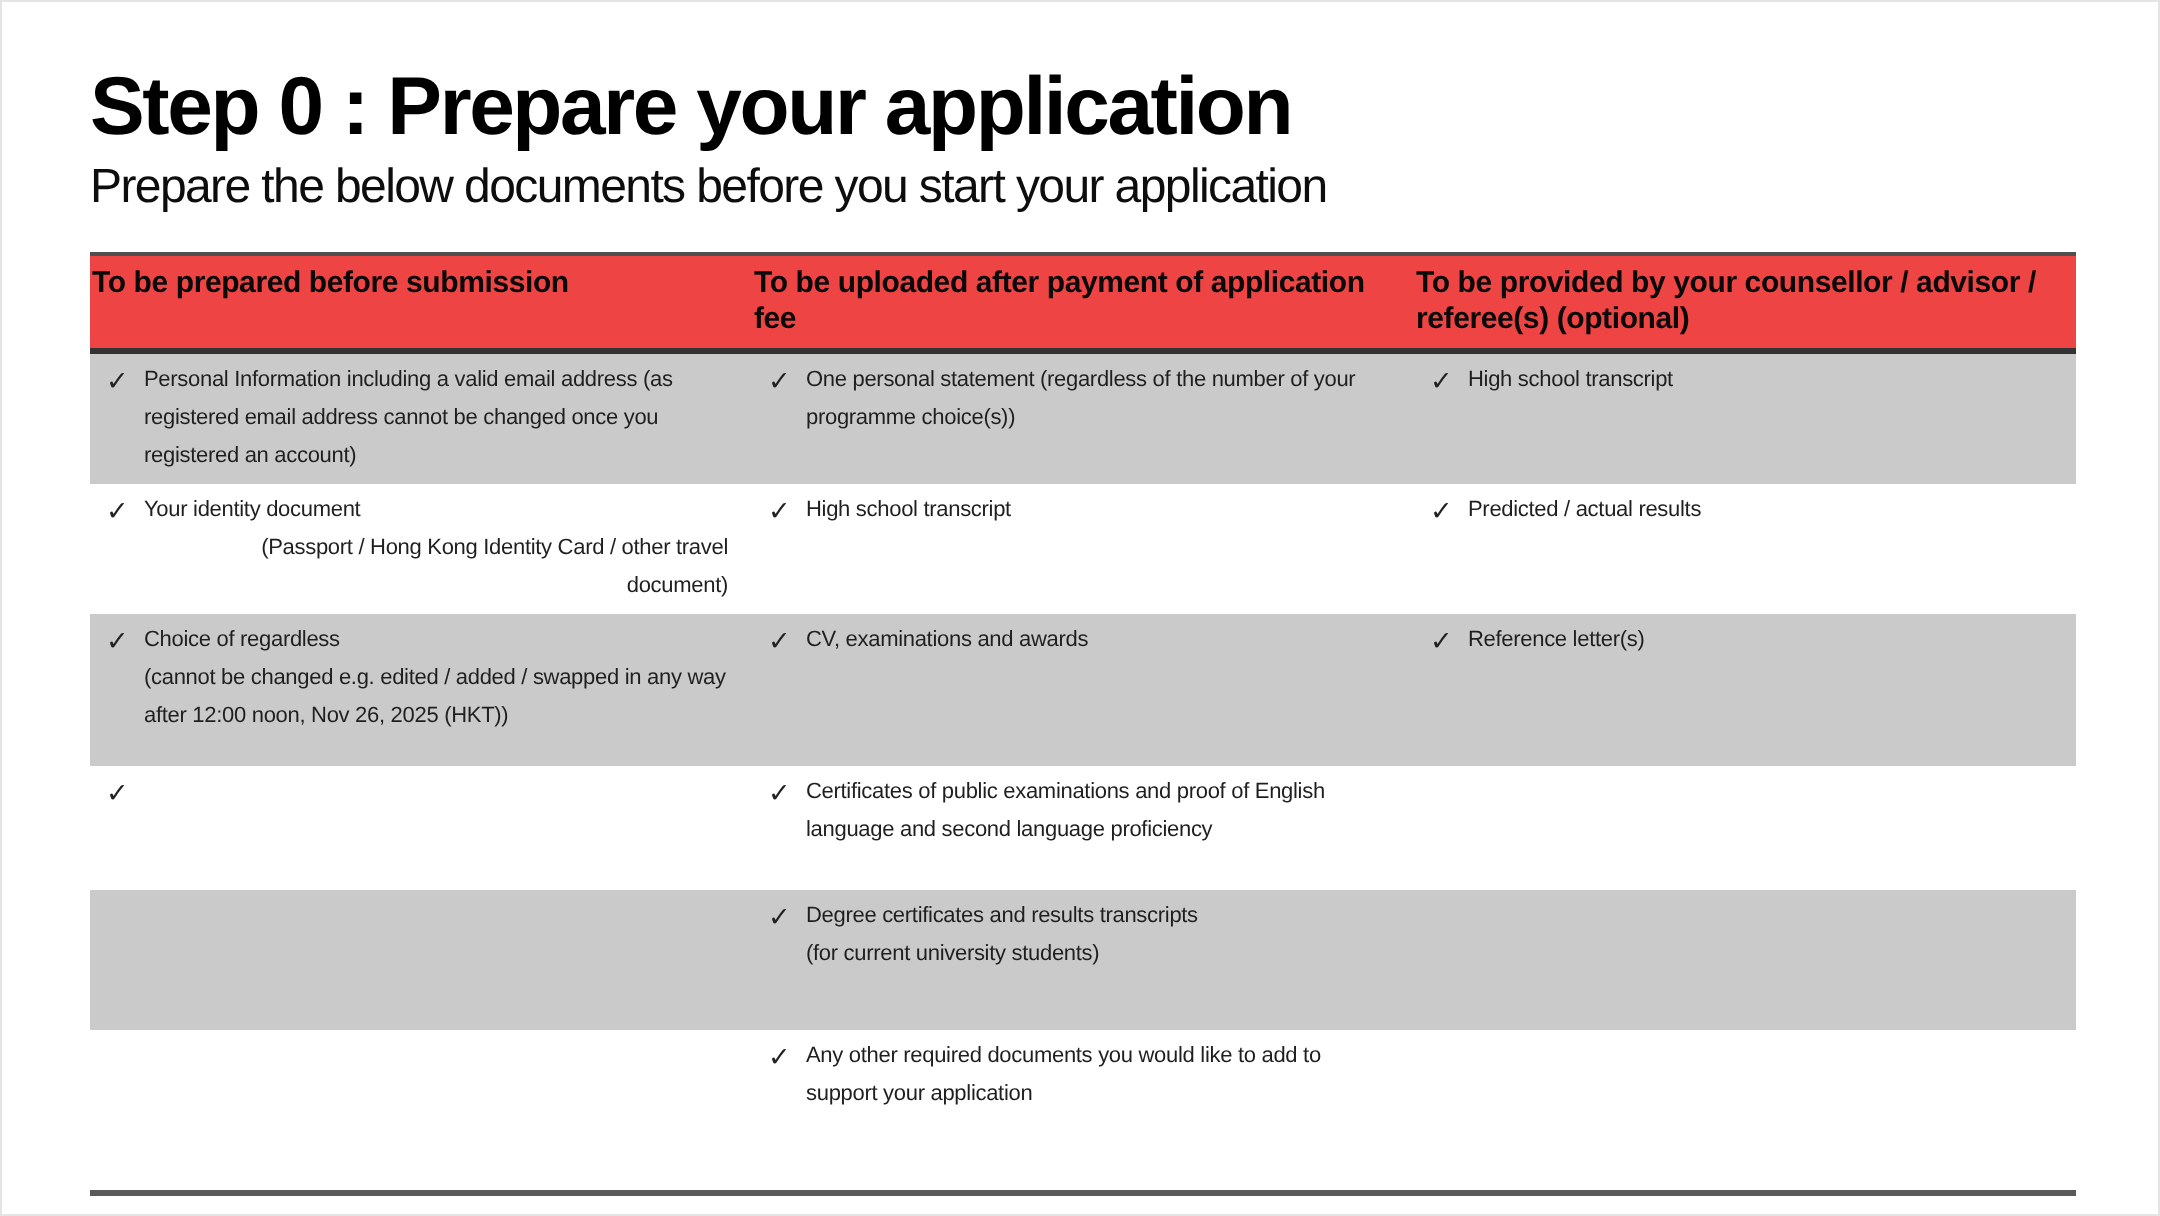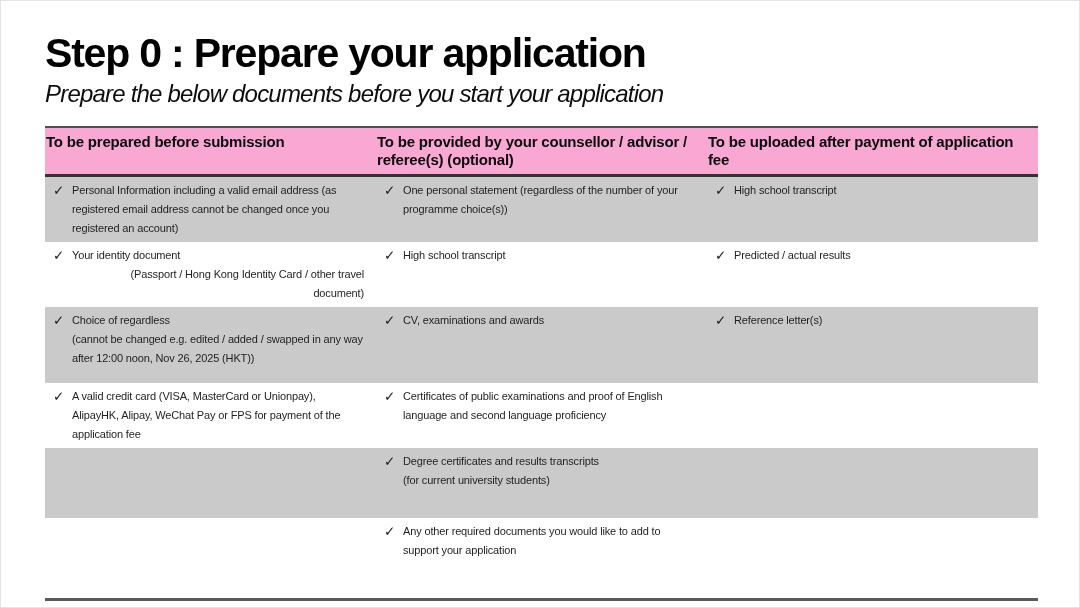--- a/index.html
+++ b/index.html
@@ -28,34 +28,33 @@
     font-weight: bold;
     letter-spacing: -1.2px;
     color: #000000;
   }
   .subtitle {
     margin: 3px 0 0 0;
     font-size: 24px;
     line-height: 1.2;
     letter-spacing: -0.8px;
     color: #0d0d0d;
-    font-style: italic;
   }
   
   .doc-table {
     margin-top: 17px;
     width: 993px;
     border-bottom: 3px solid #5a5a5a;
   }
   .thead {
     display: grid;
     grid-template-columns: 1fr 1fr 1fr;
     border-top: 2px solid #4f4f4f;
     border-bottom: 3px solid #333333;
-    background: #f9a8d4;
+    background: #ef4444;
   }
   .th {
     font-size: 15px;
     font-weight: bold;
     line-height: 1.25;
     padding: 5px 10px 4px 1px;
     color: #0a0a0a;
     letter-spacing: -0.2px;
   }
   .trow {
@@ -100,22 +99,22 @@
 <div class="slide">
   <div class="content">
 
     <h1 class="title">Step 0 : Prepare your application</h1>
     <div class="subtitle">Prepare the below documents before you start your application</div>
 
     <div class="doc-table">
 
       <div class="thead">
         <div class="th">To be prepared before submission</div>
+        <div class="th">To be uploaded after payment of application fee</div>
         <div class="th">To be provided by your counsellor / advisor / referee(s) (optional)</div>
-        <div class="th">To be uploaded after payment of application fee</div>
       </div>
 
       <div class="trow shaded r1">
         <div class="cell">
           <span class="check">✓</span>
           <span class="cell-body">Personal Information including a valid email address (as registered email address cannot be changed once you registered an account)</span>
         </div>
         <div class="cell">
           <span class="check">✓</span>
           <span class="cell-body">One personal statement (regardless of the number of your programme choice(s))</span>
@@ -158,21 +157,20 @@
         </div>
         <div class="cell">
           <span class="check">✓</span>
           <span class="cell-body">Reference letter(s)</span>
         </div>
       </div>
 
       <div class="trow r4">
         <div class="cell">
           <span class="check">✓</span>
-          <span class="cell-body">A valid credit card (VISA, MasterCard or Unionpay), AlipayHK, Alipay, WeChat Pay or FPS for payment of the application fee</span>
         </div>
         <div class="cell">
           <span class="check">✓</span>
           <span class="cell-body">Certificates of public examinations and proof of English language and second language proficiency</span>
         </div>
         <div class="cell">
           <span class="cell-body"></span>
         </div>
       </div>
 

